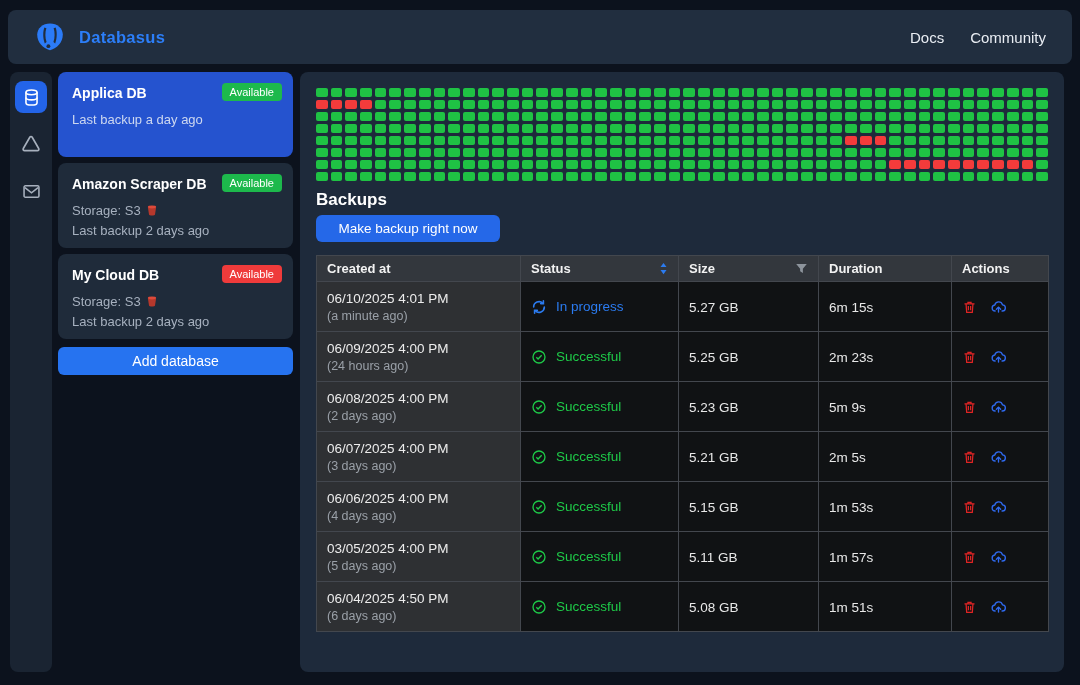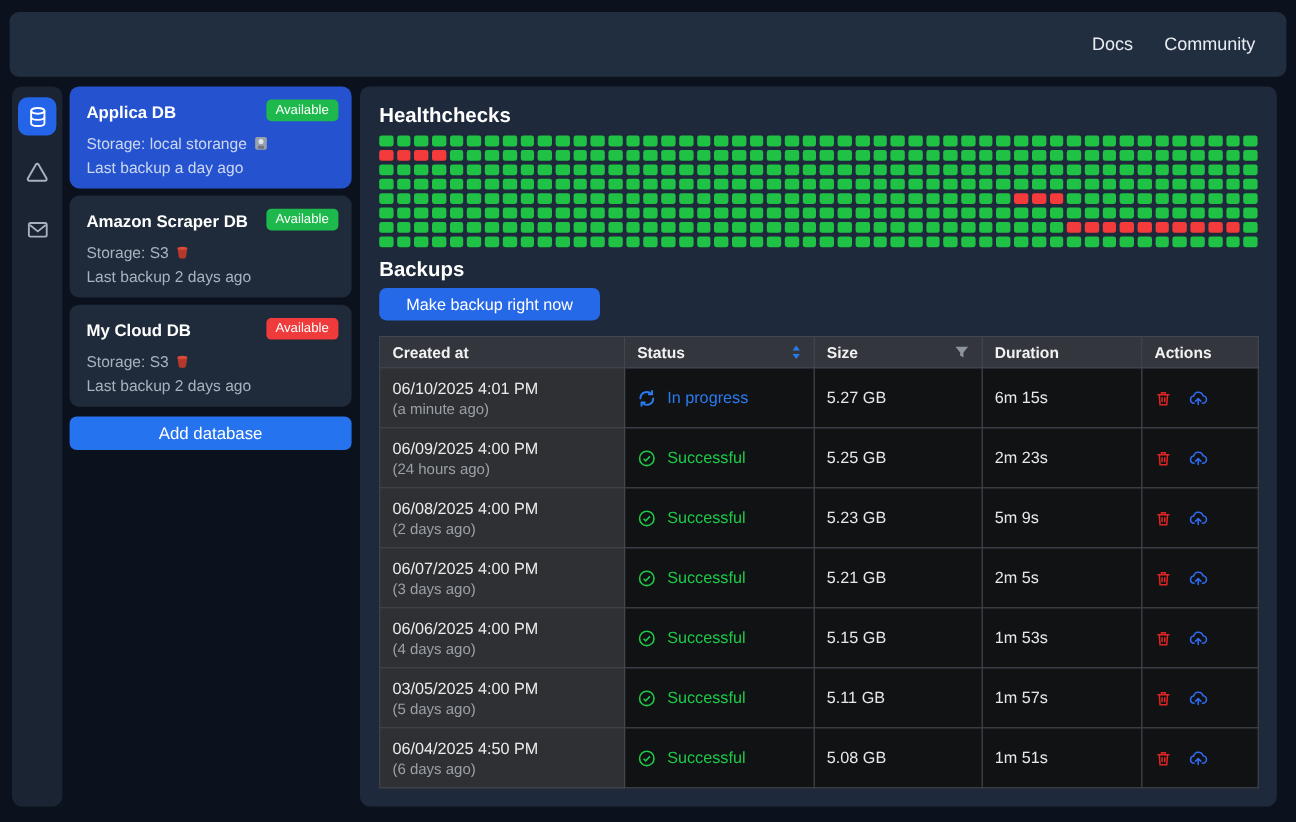--- a/index.html
+++ b/index.html
@@ -89,20 +89,31 @@
   tr.ok .status-text { color:#1ec948; }
   .cell-text { color:#e8e8e8; font-size:13.5px; }
   .actions-wrap { display:flex; align-items:center; gap:13px; }
   .action-btn { cursor:pointer; display:inline-flex; }
   svg { display:block; }
 </style>
 </head>
 <body>
 
 <div class="navbar">
+  <div class="brand">
+    <span>
+      <svg width="32" height="32" viewBox="0 0 40 40">
+        <path d="M20 3 C11 3 4 9 4 17 c0 10 7 17 16 19.5 C29 34 36 27 36 17 36 9 29 3 20 3 Z" fill="#2b7bf8"></path>
+        <path d="M13 8 C11 13 11 21 13.5 28 l2.2-1.6 C13.8 21 13.8 13.5 15.5 9 Z" fill="#212e3f"></path>
+        <path d="M27 8 C29 13 29 21 26.5 28 l-2.2-1.6 C26.2 21 26.2 13.5 24.5 9 Z" fill="#212e3f"></path>
+        <circle cx="18" cy="31.5" r="2.4" fill="#212e3f"></circle>
+      </svg>
+    </span>
+    <span class="brand-name">Databasus</span>
+  </div>
   <div class="nav-links">
     <span class="nav-link">Docs</span>
     <span class="nav-link">Community</span>
   </div>
 </div>
 
 <div class="rail">
   <div class="rail-btn active">
     <span>
       <svg width="19" height="19" viewBox="0 0 24 24" fill="none" stroke="currentColor" stroke-width="2">
@@ -127,30 +138,20 @@
       </svg>
     </span>
   </div>
 </div>
 
 <div class="cards">
 
   <div class="db-card selected">
     <div class="db-title">Applica DB</div>
     <span class="badge" style="background: rgb(29, 185, 76);">Available</span>
-    <div class="db-line">
-      <span>Storage: local storange</span>
-      <span>
-        <svg width="13" height="13" viewBox="0 0 16 16">
-          <rect x="2" y="1.5" width="12" height="13" rx="2" fill="#97a0ab"></rect>
-          <circle cx="8" cy="6" r="2.6" fill="#dfe5ec"></circle>
-          <rect x="5" y="10.5" width="6" height="3" fill="#6d7680"></rect>
-        </svg>
-      </span>
-    </div>
     <div class="db-line">Last backup a day ago</div>
   </div>
 
   <div class="db-card">
     <div class="db-title">Amazon Scraper DB</div>
     <span class="badge" style="background: rgb(29, 185, 76);">Available</span>
     <div class="db-line">
       <span>Storage: S3</span>
       <span>
         <svg width="12" height="13" viewBox="0 0 16 16">
@@ -176,21 +177,20 @@
     </div>
     <div class="db-line">Last backup 2 days ago</div>
   </div>
 
 </div>
 
 <button class="add-db">Add database</button>
 
 <div class="main">
 
-  <div class="section-title hc-title">Healthchecks</div>
   <div class="hc-grid">
       <div class="hc-cell" style="background: rgb(31, 194, 68);"></div>
       <div class="hc-cell" style="background: rgb(31, 194, 68);"></div>
       <div class="hc-cell" style="background: rgb(31, 194, 68);"></div>
       <div class="hc-cell" style="background: rgb(31, 194, 68);"></div>
       <div class="hc-cell" style="background: rgb(31, 194, 68);"></div>
       <div class="hc-cell" style="background: rgb(31, 194, 68);"></div>
       <div class="hc-cell" style="background: rgb(31, 194, 68);"></div>
       <div class="hc-cell" style="background: rgb(31, 194, 68);"></div>
       <div class="hc-cell" style="background: rgb(31, 194, 68);"></div>

